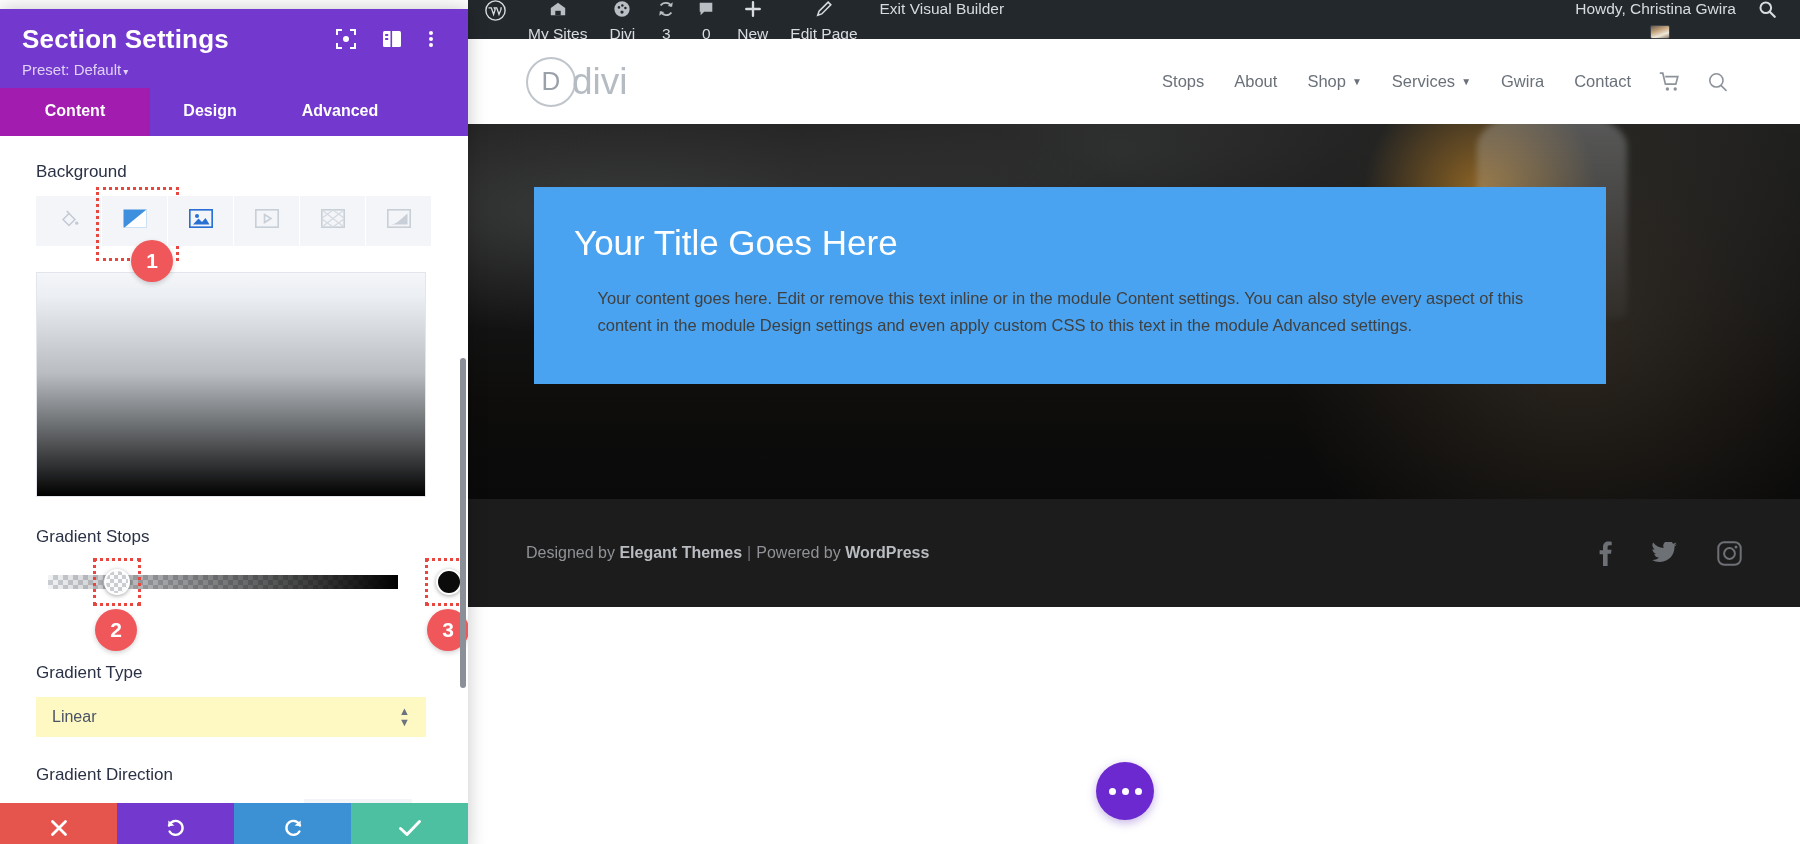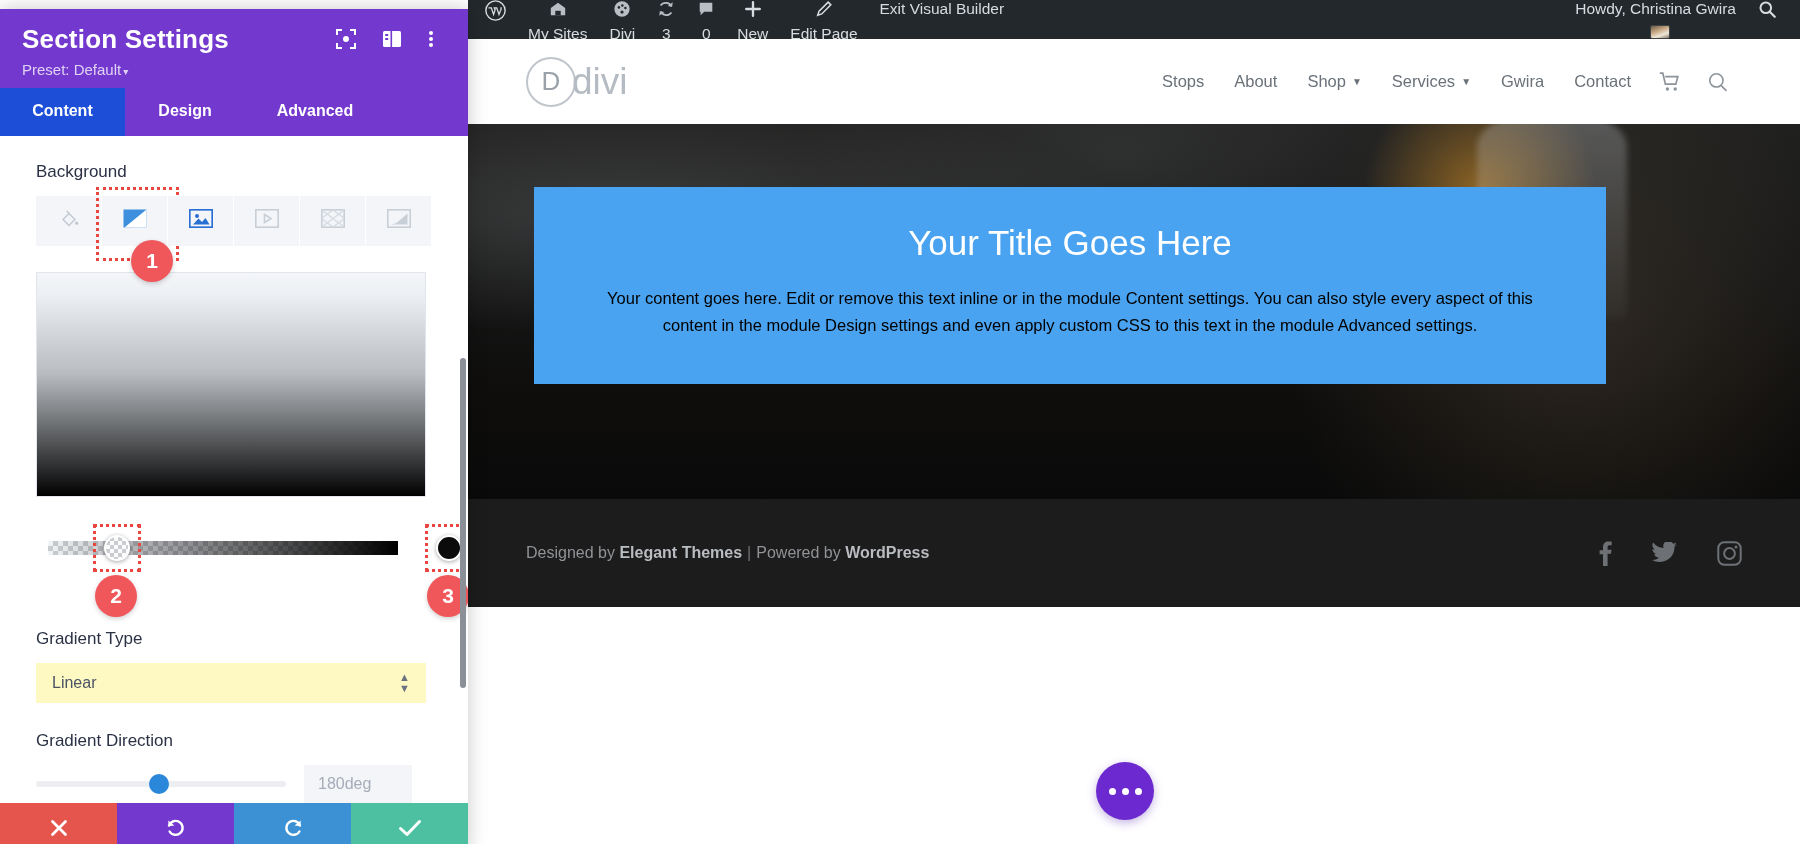--- a/index.html
+++ b/index.html
@@ -39,21 +39,21 @@
   .sp-ico svg { display: block; }
 
   .sp-tabs {
     display: flex; background: #7338ce; flex: 0 0 auto;
   }
   .sp-tab {
     flex: 0 0 auto; padding: 14px 0 16px 0;
     color: #fff; font-size: 16px; font-weight: bold;
     text-align: center; cursor: pointer;
   }
-  .sp-tab.t0 { width: 125px; background: #1d4ed8; }
+  .sp-tab.t0 { width: 150px; background: #a21caf; }
   .sp-tab.t1 { width: 120px; }
   .sp-tab.t2 { width: 140px; }
 
   .sp-body {
     flex: 1 1 auto; overflow: hidden; position: relative;
     padding: 0 0 0 0; background: #fff;
   }
   .sp-scroll { padding: 26px 36px 0 36px; }
 
   .field-label {
@@ -223,27 +223,27 @@
   }
   .hero-glass {
     position: absolute; right: 13%; top: -4%; width: 150px; height: 210px;
     background: linear-gradient(180deg, rgba(210,215,220,.30), rgba(140,145,150,.07));
     border-radius: 50% 50% 14px 14px / 18% 18% 6px 6px;
     filter: blur(3px);
   }
   .hero-card {
     position: absolute; left: 66px; top: 63px;
     width: 1072px; height: 197px; background: #4aa3f0;
-    padding: 36px 40px 0 40px; text-align: center;
+    padding: 36px 40px 0 40px; 
   }
   .hero-title {
     color: #fff; font-size: 35px; font-weight: normal; margin-bottom: 22px;
   }
   .hero-body {
-    color: #000000; font-size: 16.5px; line-height: 1.62; max-width: 945px;
+    color: #404040; font-size: 16.5px; line-height: 1.62; max-width: 945px;
     margin: 0 auto;
   }
 
   .site-footer {
     height: 108px; background: #1c1c1c; display: flex; align-items: center;
     padding: 0 58px;
   }
   .footer-credit { color: #8f9296; font-size: 16px; }
   .footer-credit b { color: #b9bcc0; font-weight: bold; }
   .footer-credit .sep { color: #6e7175; padding: 0 5px; }
@@ -355,20 +355,21 @@
                 <rect x="0.8" y="0.8" width="22.4" height="17.4" fill="none" stroke="#c9cfd7" stroke-width="1.6"></rect>
                 <path d="M3.5 15.5 C9 15.5 13 11 20.5 4.5 L20.5 15.5 Z" fill="#c9cfd7"></path>
               </svg>
             </span>
           </div>
           <div class="marker" style="left:95px; top:44px;">1</div>
         </div>
 
         <div class="grad-preview"></div>
 
+        <div class="field-label">Gradient Stops</div>
 
         <div class="stops-row">
           <div class="stops-bar"></div>
           <div class="stop-dash d2"></div>
           <div class="stop-dash d3"></div>
           <div class="stop-handle transparent"></div>
           <div class="stop-handle black"></div>
           <div class="marker" style="left:59px; top:48px;">2</div>
           <div class="marker" style="left:391px; top:48px;">3</div>
         </div>

